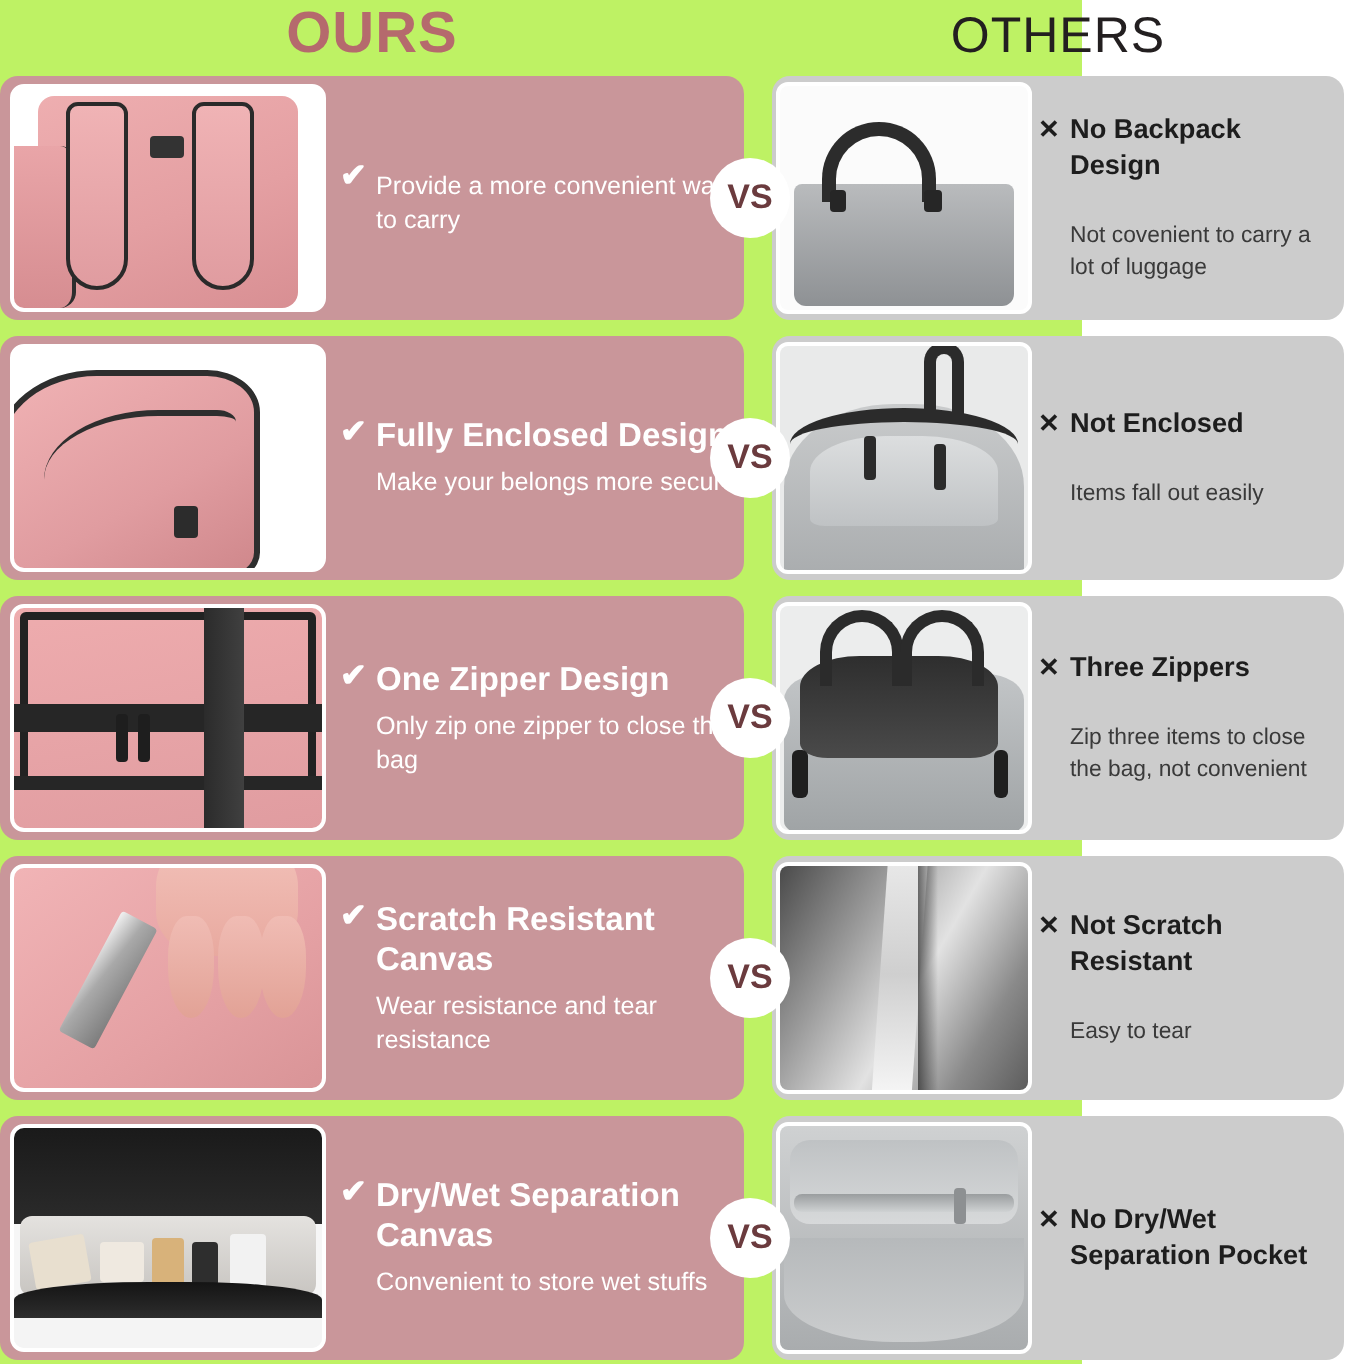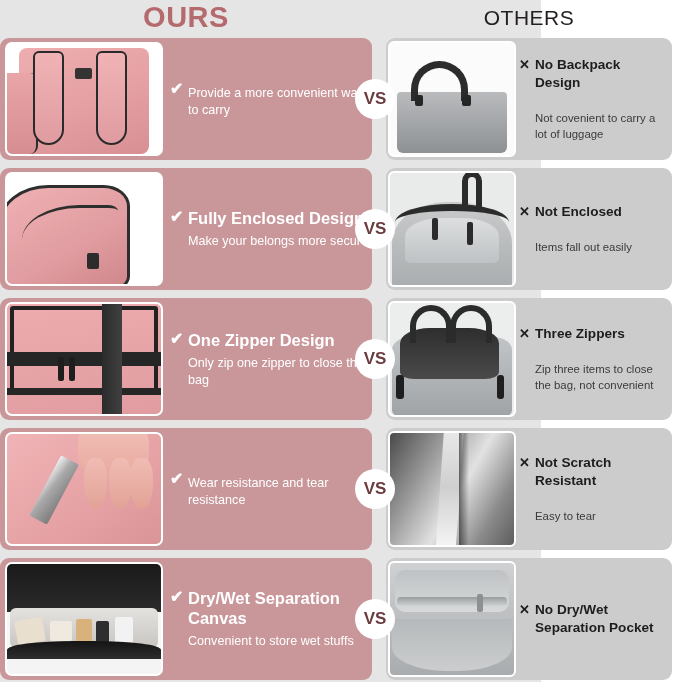--- a/index.html
+++ b/index.html
@@ -10,21 +10,21 @@
   body {
     width: 679px;
     height: 682px;
     font-family: "Liberation Sans", sans-serif;
     overflow: hidden;
   }
   .page {
     position: relative;
     width: 541px;
     height: 682px;
-    background: #e5e5e5;
+    background: #bef264;
   }
 
   
   .headers {
     position: relative;
     height: 38px;
   }
   .hdr-ours {
     position: absolute;
     left: 0;
@@ -36,21 +36,21 @@
     letter-spacing: 0.5px;
     color: #b56a6d;
     line-height: 34px;
   }
   .hdr-others {
     position: absolute;
     left: 386px;
     top: 1px;
     width: 286px;
     text-align: center;
-    font-size: 21px;
+    font-size: 25px;
     font-weight: normal;
     letter-spacing: 0.5px;
     color: #231f20;
     line-height: 34px;
   }
 
   
   .rows {
     position: relative;
   }
@@ -466,20 +466,21 @@
             <div class="sc-blade"></div>
             <div class="sc-hand"></div>
             <div class="sc-finger" style="left:50%"></div>
             <div class="sc-finger" style="left:66%"></div>
             <div class="sc-finger" style="left:80%"></div>
           </div>
         </div>
         <div class="txt-left">
           <div class="title-left">
             <span class="check-icon">✔</span>
+            <span>Scratch Resistant Canvas</span>
           </div>
           <div class="desc-left">Wear resistance and tear resistance</div>
         </div>
       </div>
 
       <div class="vs-badge">VS</div>
 
       <div class="panel-others">
         <div class="img-card-right">
           <div class="photo">

